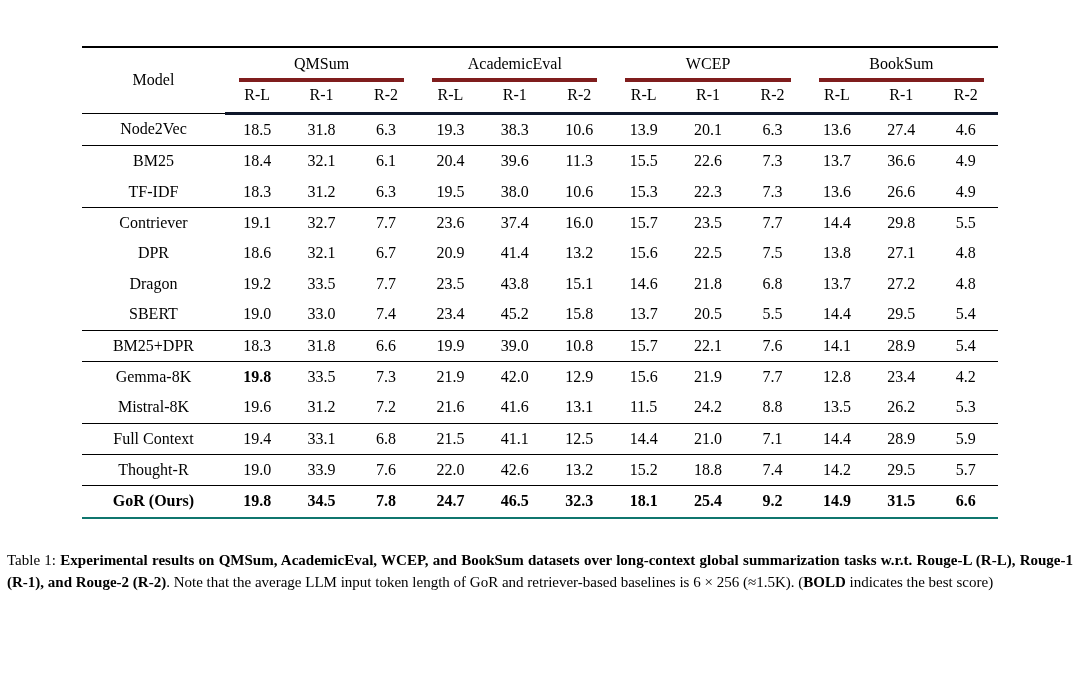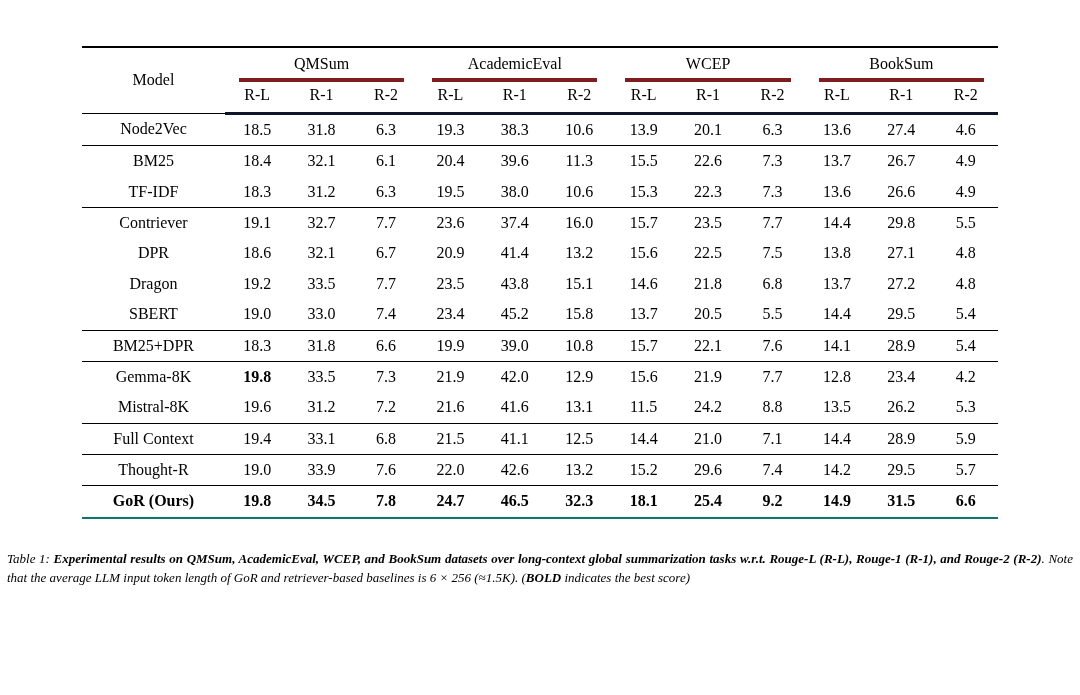--- a/index.html
+++ b/index.html
@@ -46,24 +46,23 @@
     padding: 7px 0 5px 0;
     border-bottom: 4px solid #7f1d1d;
   }
 
   .bold, b { font-weight: bold; }
   td.model-cell { }
 
   .caption {
     width: 1066px;
     margin: 30px auto 0 auto;
-    font-size: 13px;
+    font-size: 15px;
     line-height: 1.5;
     text-align: justify;
-    font-style: italic;
   }
 </style>
 </head>
 <body>
 
 <div class="page">
 
   <div class="table-wrap">
     <table>
       <colgroup>
@@ -133,21 +132,21 @@
             <td>18.4</td>
             <td>32.1</td>
             <td>6.1</td>
             <td>20.4</td>
             <td>39.6</td>
             <td>11.3</td>
             <td>15.5</td>
             <td>22.6</td>
             <td>7.3</td>
             <td>13.7</td>
-            <td>26.7</td>
+            <td>36.6</td>
             <td>4.9</td>
           </tr>
           <tr>
             <td class="model-cell">TF-IDF</td>
             <td>18.3</td>
             <td>31.2</td>
             <td>6.3</td>
             <td>19.5</td>
             <td>38.0</td>
             <td>10.6</td>
@@ -280,21 +279,21 @@
           </tr>
           <tr class="group-start">
             <td class="model-cell">Thought-R</td>
             <td>19.0</td>
             <td>33.9</td>
             <td>7.6</td>
             <td>22.0</td>
             <td>42.6</td>
             <td>13.2</td>
             <td>15.2</td>
-            <td>29.6</td>
+            <td>18.8</td>
             <td>7.4</td>
             <td>14.2</td>
             <td>29.5</td>
             <td>5.7</td>
           </tr>
           <tr class="group-start">
             <td class="model-cell bold">GoR (Ours)</td>
             <td class="bold">19.8</td>
             <td class="bold">34.5</td>
             <td class="bold">7.8</td>

